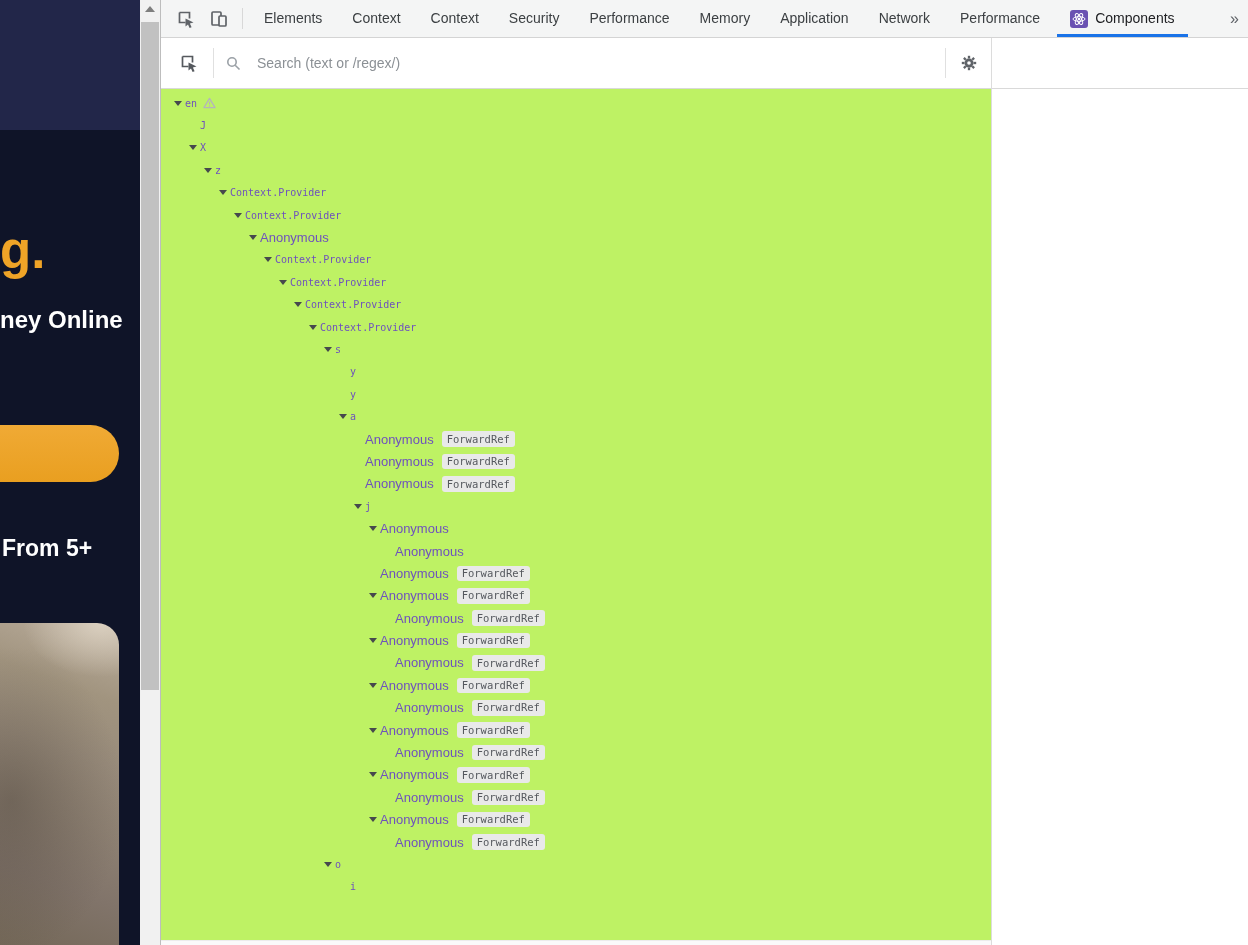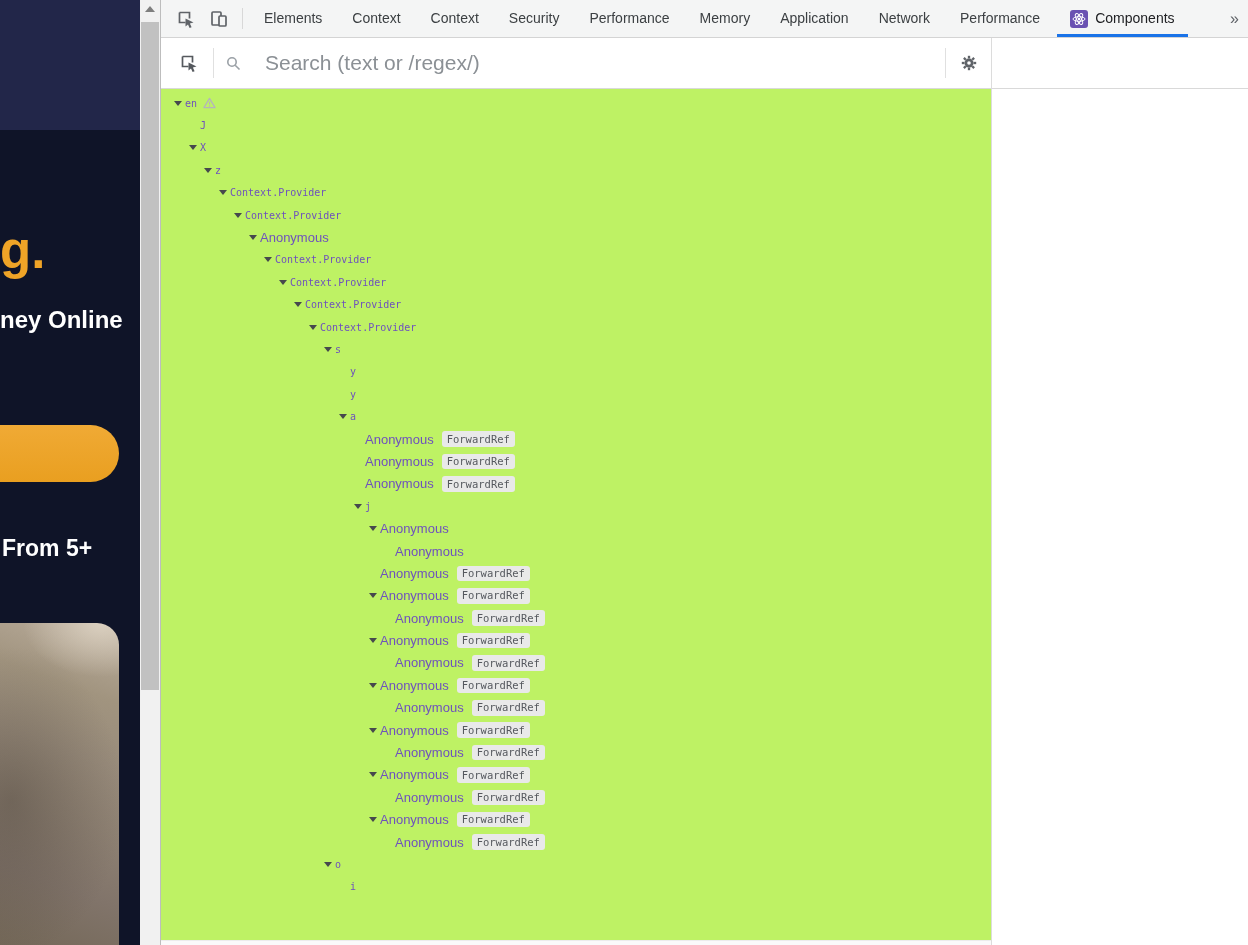--- a/index.html
+++ b/index.html
@@ -41,21 +41,21 @@
   .tab.active { color:#202124; }
   .tab.active::after { content:""; position:absolute; left:2px; right:2px; bottom:0; height:3px; background:#1a73e8; }
   .react-badge { width:18px; height:18px; flex:none; }
   #tab-overflow { margin-left:auto; margin-right:10px; line-height:37px; font-size:16px; color:#5f6368; cursor:pointer; }
 
   
   #searchrow { position:absolute; left:0; top:38px; width:830px; height:51px; background:#fff; border-bottom:1px solid #d9d9d9; display:flex; align-items:center; }
   #search-inspect { width:20px; height:20px; margin-left:18px; color:#55595e; flex:none; cursor:pointer; }
   #searchrow .vsep2 { width:1px; height:30px; background:#e0e0e0; margin-left:14px; flex:none; }
   #search-mag { width:15px; height:15px; margin-left:12px; color:#9aa0a6; flex:none; }
-  #search-input { border:none; outline:none; flex:1; margin-left:24px; font-size:21px; color:#202124; font-family:"Liberation Sans",sans-serif; background:transparent; }
+  #search-input { border:none; outline:none; flex:1; margin-left:16px; font-size:14px; color:#202124; font-family:"Liberation Sans",sans-serif; background:transparent; }
   #search-input::placeholder { color:#8b9095; }
   #search-gear { width:18px; height:18px; margin:0 13px 0 14px; color:#5f6368; flex:none; cursor:pointer; }
 
   
   #panel-divider { position:absolute; left:830px; top:38px; width:1px; height:907px; background:#dcdcdc; }
   #right-panel { position:absolute; left:831px; top:38px; width:257px; height:907px; background:#fff; }
   #right-panel-header { height:51px; border-bottom:1px solid #d9d9d9; }
 
   
   #tree { position:absolute; left:0; top:89px; width:830px; height:851px; overflow:hidden; padding-top:3px; }

